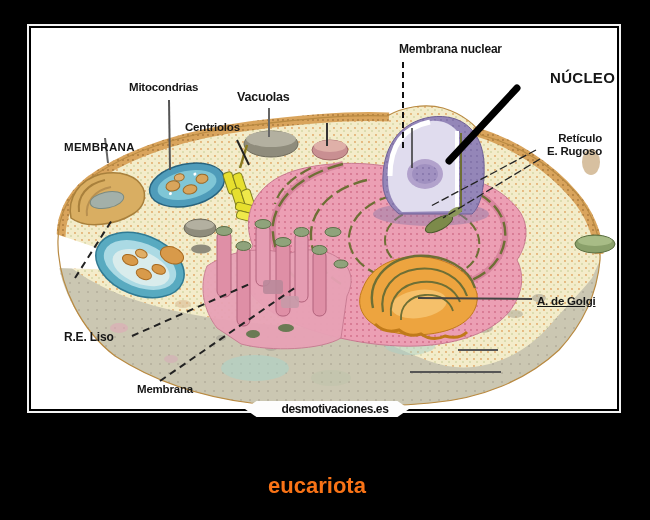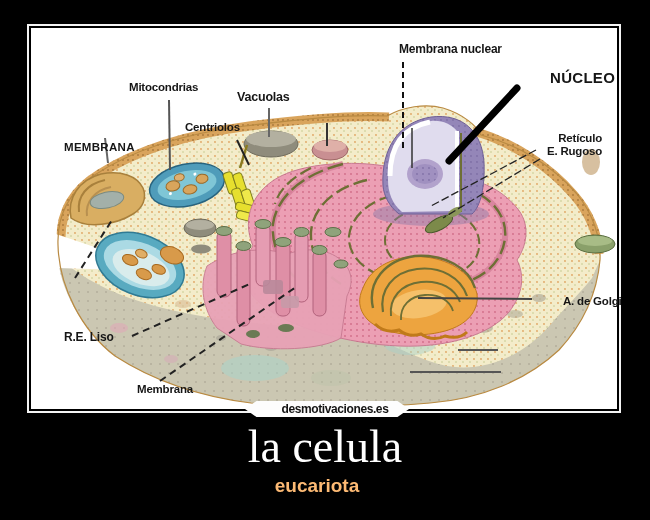--- a/index.html
+++ b/index.html
@@ -12,22 +12,22 @@
   .lbl{position:absolute;color:#161616;font-weight:bold;font-size:11.5px;
        line-height:13px;white-space:nowrap;letter-spacing:-0.2px;}
   .lbl.caps{letter-spacing:0.3px;}
   .lbl.two{text-align:right;width:66px;}
   .ribbon{position:absolute;left:245px;top:401px;width:164px;height:16px;background:#fdfdfd;
           clip-path:polygon(0 50%,7% 0,93% 0,100% 50%,93% 100%,7% 100%);
           display:flex;align-items:center;justify-content:center;z-index:6;}
   .ribbon span{color:#141414;font-weight:bold;font-size:12px;letter-spacing:-0.4px;padding-left:16px;}
   .title{position:absolute;left:0;right:0;top:425px;text-align:center;color:#fff;
          font-family:"Liberation Serif",serif;font-size:46px;line-height:44px;font-weight:normal;}
-  .subtitle{position:absolute;left:0;right:16px;top:477px;text-align:center;color:#fdba74;
-            font-weight:bold;font-size:19px;line-height:18px;}
+  .subtitle{position:absolute;left:0;right:16px;top:477px;text-align:center;color:#f97316;
+            font-weight:bold;font-size:22px;line-height:18px;}
 </style>
 </head>
 <body>
 
 <div class="page">
 
   <div class="frame"></div>
 
   <div class="picture">
     <svg width="586" height="381" viewBox="0 0 586 381">
@@ -245,24 +245,23 @@
     <div class="lbl caps" style="left:33px;top:93px;margin-top:20px;">MEMBRANA</div>
     <div class="lbl" style="left:98px;top:53px;">Mitocondrias</div>
     <div class="lbl" style="left:206px;top:63px;font-size:12.5px;">Vacuolas</div>
     <div class="lbl" style="left:154px;top:93px;">Centriolos</div>
     <div class="lbl" style="left:368px;top:15px;font-size:12px;">Membrana nuclear</div>
     <div class="lbl caps" style="left:487px;top:43px;font-size:15px;padding-left:32px;">NÚCLEO</div>
     <div class="lbl two" style="left:505px;top:104px;">
       <span style="display:block;">Retículo</span>
       <span style="display:block;">E. Rugoso</span>
     </div>
-    <div class="lbl" style="left:532px;top:267px;">A. de Golgi</div>
+    <div class="lbl" style="left:506px;top:267px;text-decoration:underline;">A. de Golgi</div>
     <div class="lbl" style="left:33px;top:303px;font-size:12px;">R.E. Liso</div>
     <div class="lbl" style="left:106px;top:355px;">Membrana</div>
   </div>
 
   <div class="ribbon">
     <span>desmotivaciones.es</span>
   </div>
 
-  <div class="title">la celula</div>
   <div class="subtitle">eucariota</div>
 </div>
 
 </body></html>

